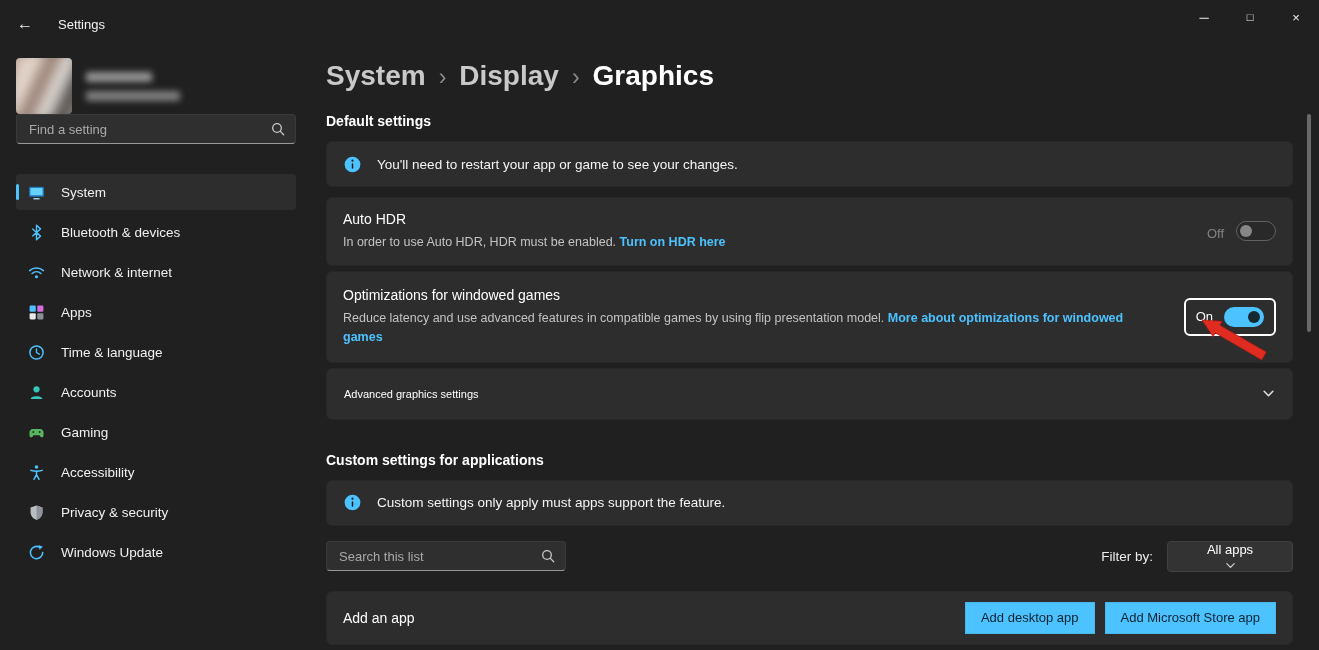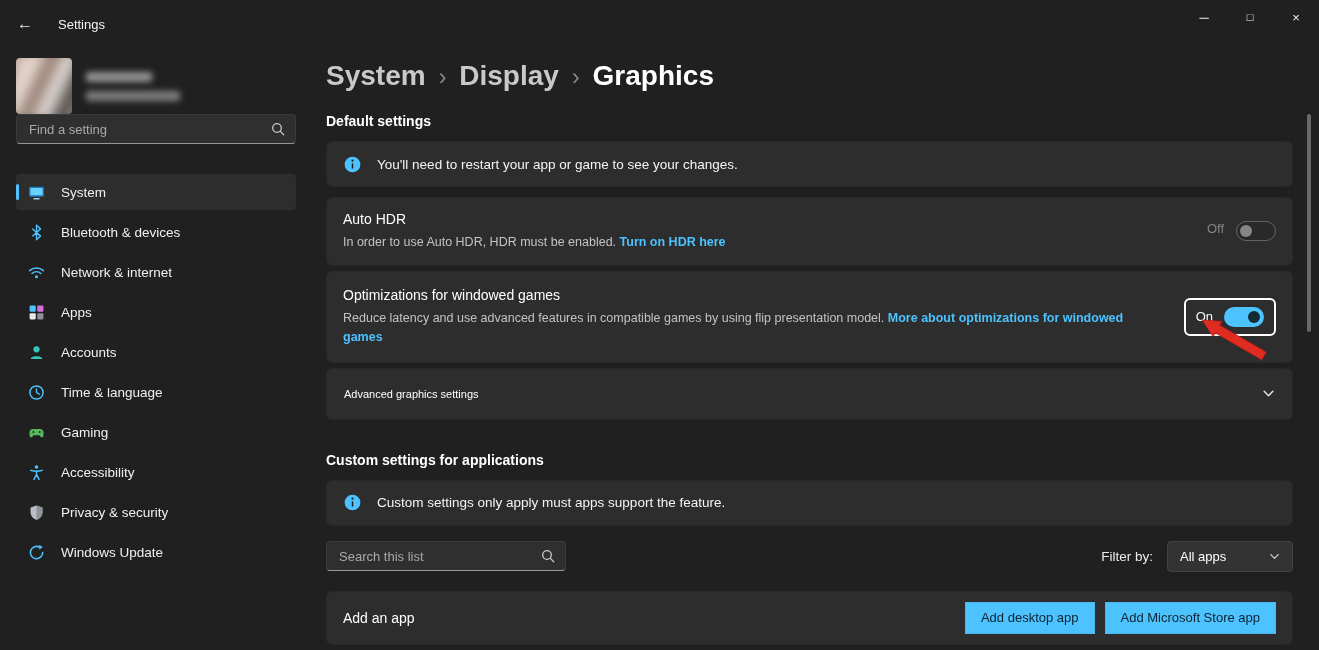--- a/index.html
+++ b/index.html
@@ -50,21 +50,21 @@
   .section-h.second{margin-top:32px;}
 
   .card{background:#2d2d2d;border:1px solid #282828;border-radius:6px;box-sizing:border-box;}
   .banner{height:46px;display:flex;align-items:center;gap:16px;padding:0 17px;margin-bottom:10px;font-size:13.5px;color:#f4f4f4;}
   .info-ic{flex:0 0 17px;display:flex;}
 
   .setting-card{display:flex;align-items:center;justify-content:space-between;padding:13px 16px;margin-bottom:5px;}
   .sc-title{font-size:14px;color:#fff;}
   .sc-desc{margin-top:6px;font-size:12.5px;color:#c3c3c3;max-width:800px;line-height:1.5;}
   .link{color:#4cc2ff;font-weight:700;text-decoration:none;cursor:pointer;}
-  .sc-right{display:flex;align-items:flex-start;gap:12px;}
+  .sc-right{display:flex;align-items:flex-end;gap:12px;}
   .dim{opacity:.55;}
   .tog-label{font-size:13px;color:#fff;}
   .tog-label.off{color:#c8c8c8;}
 
   .toggle{width:40px;height:20px;border-radius:10px;position:relative;box-sizing:border-box;cursor:pointer;}
   .toggle.off{border:1px solid #8f8f8f;background:#272727;}
   .toggle.off .knob{position:absolute;left:3px;top:3px;width:12px;height:12px;border-radius:50%;background:#cfcfcf;}
   .toggle.on{background:#4cc2ff;}
   .toggle.on .knob{position:absolute;right:4px;top:4px;width:12px;height:12px;border-radius:50%;background:#142a33;}
 
@@ -72,21 +72,21 @@
 
   .expander{height:52px;display:flex;align-items:center;justify-content:space-between;padding:0 17px;margin-bottom:5px;}
   .expander-label{font-size:11px;}
 
   .custom-row{margin-top:15px;display:flex;align-items:center;justify-content:space-between;}
   .list-search{width:240px;}
   .filter{display:flex;align-items:center;gap:14px;}
   .filter-label{font-size:13.5px;color:#ececec;}
   .dropdown{width:126px;height:31px;background:#333333;border:1px solid #414141;border-radius:4px;
             display:flex;align-items:center;justify-content:space-between;padding:0 12px;font-size:13px;
-            box-sizing:border-box;cursor:pointer;}
+            box-sizing:border-box;cursor:pointer;flex-direction:column;}
 
   .addapp{margin-top:19px;height:54px;display:flex;align-items:center;justify-content:space-between;padding:0 16px;}
   .addapp-label{font-size:14px;}
   .btns{display:flex;gap:10px;}
   .btn-accent{height:32px;padding:0 15px;background:#4cc2ff;color:#0f2330;border:1px solid #49b6ee;
               border-radius:0;font-size:13px;font-family:"Liberation Sans",sans-serif;
               display:flex;align-items:center;cursor:pointer;}
 
   .scrollbar{position:absolute;right:8px;top:114px;width:4px;height:218px;background:#696969;border-radius:2px;}
 
@@ -170,34 +170,34 @@
               <rect x="8.7" y="1.5" width="5.8" height="5.8" rx="1" fill="#d46fe0"></rect>
               <rect x="1.5" y="8.7" width="5.8" height="5.8" rx="1" fill="#e9e9e9"></rect>
               <rect x="8.7" y="8.7" width="5.8" height="5.8" rx="1" fill="#8a8f98"></rect>
             </svg>
         </span>
         <span>Apps</span>
       </div>
       <div class="nav-item">
         <span class="nav-icon">
           <svg width="17" height="17" viewBox="0 0 16 16">
+              <circle cx="8" cy="8" r="6.2" fill="none" stroke="#4cc2ff" stroke-width="1.4"></circle>
+              <path d="M8 4.6 V8 L10.6 9.6" fill="none" stroke="#4cc2ff" stroke-width="1.3" stroke-linecap="round" stroke-linejoin="round"></path>
+            </svg>
+        </span>
+        <span>Time &amp; language</span>
+      </div>
+      <div class="nav-item">
+        <span class="nav-icon">
+          <svg width="17" height="17" viewBox="0 0 16 16">
               <circle cx="8" cy="5" r="2.9" fill="#35c7bb"></circle>
               <path d="M2.6 14 C2.6 10.8 13.4 10.8 13.4 14 Z" fill="#35c7bb"></path>
             </svg>
         </span>
         <span>Accounts</span>
-      </div>
-      <div class="nav-item">
-        <span class="nav-icon">
-          <svg width="17" height="17" viewBox="0 0 16 16">
-              <circle cx="8" cy="8" r="6.2" fill="none" stroke="#4cc2ff" stroke-width="1.4"></circle>
-              <path d="M8 4.6 V8 L10.6 9.6" fill="none" stroke="#4cc2ff" stroke-width="1.3" stroke-linecap="round" stroke-linejoin="round"></path>
-            </svg>
-        </span>
-        <span>Time &amp; language</span>
       </div>
       <div class="nav-item">
         <span class="nav-icon">
           <svg width="17" height="17" viewBox="0 0 16 16">
               <path d="M4.6 4.8 h6.8 c2 0 3.4 1.6 3.3 3.8 l-.2 2.6 c-.1 1.4-1.9 1.9-2.7.7 l-1-1.4 H5.2 l-1 1.4 c-.8 1.2-2.6.7-2.7-.7 L1.3 8.6 C1.2 6.4 2.6 4.8 4.6 4.8 Z" fill="#58b55f"></path>
               <circle cx="5" cy="7.6" r=".9" fill="#17351b"></circle>
               <circle cx="11" cy="7.6" r=".9" fill="#17351b"></circle>
             </svg>
         </span>
         <span>Gaming</span>

